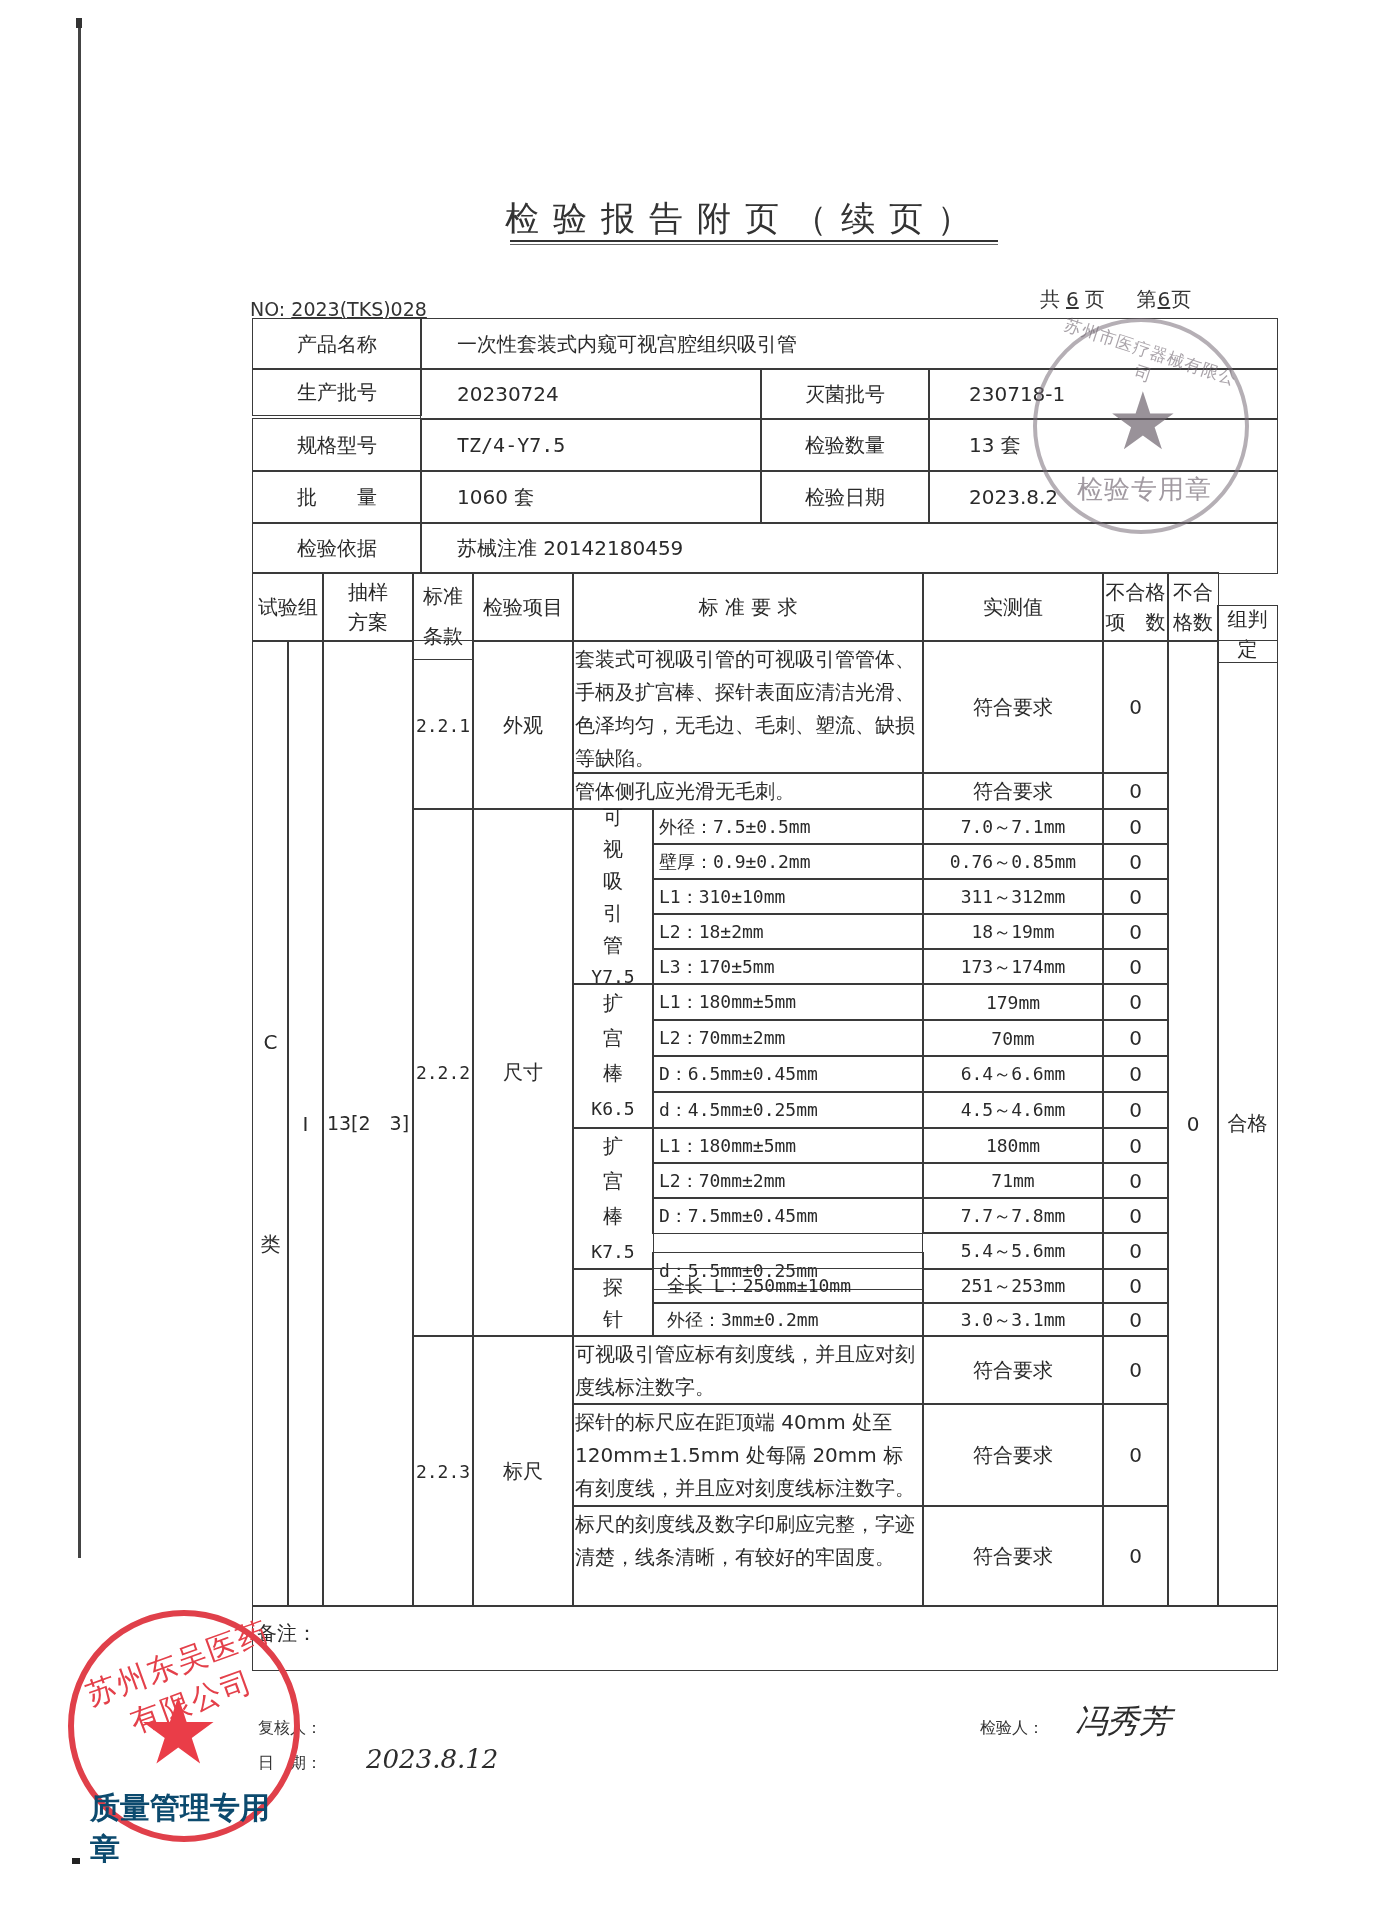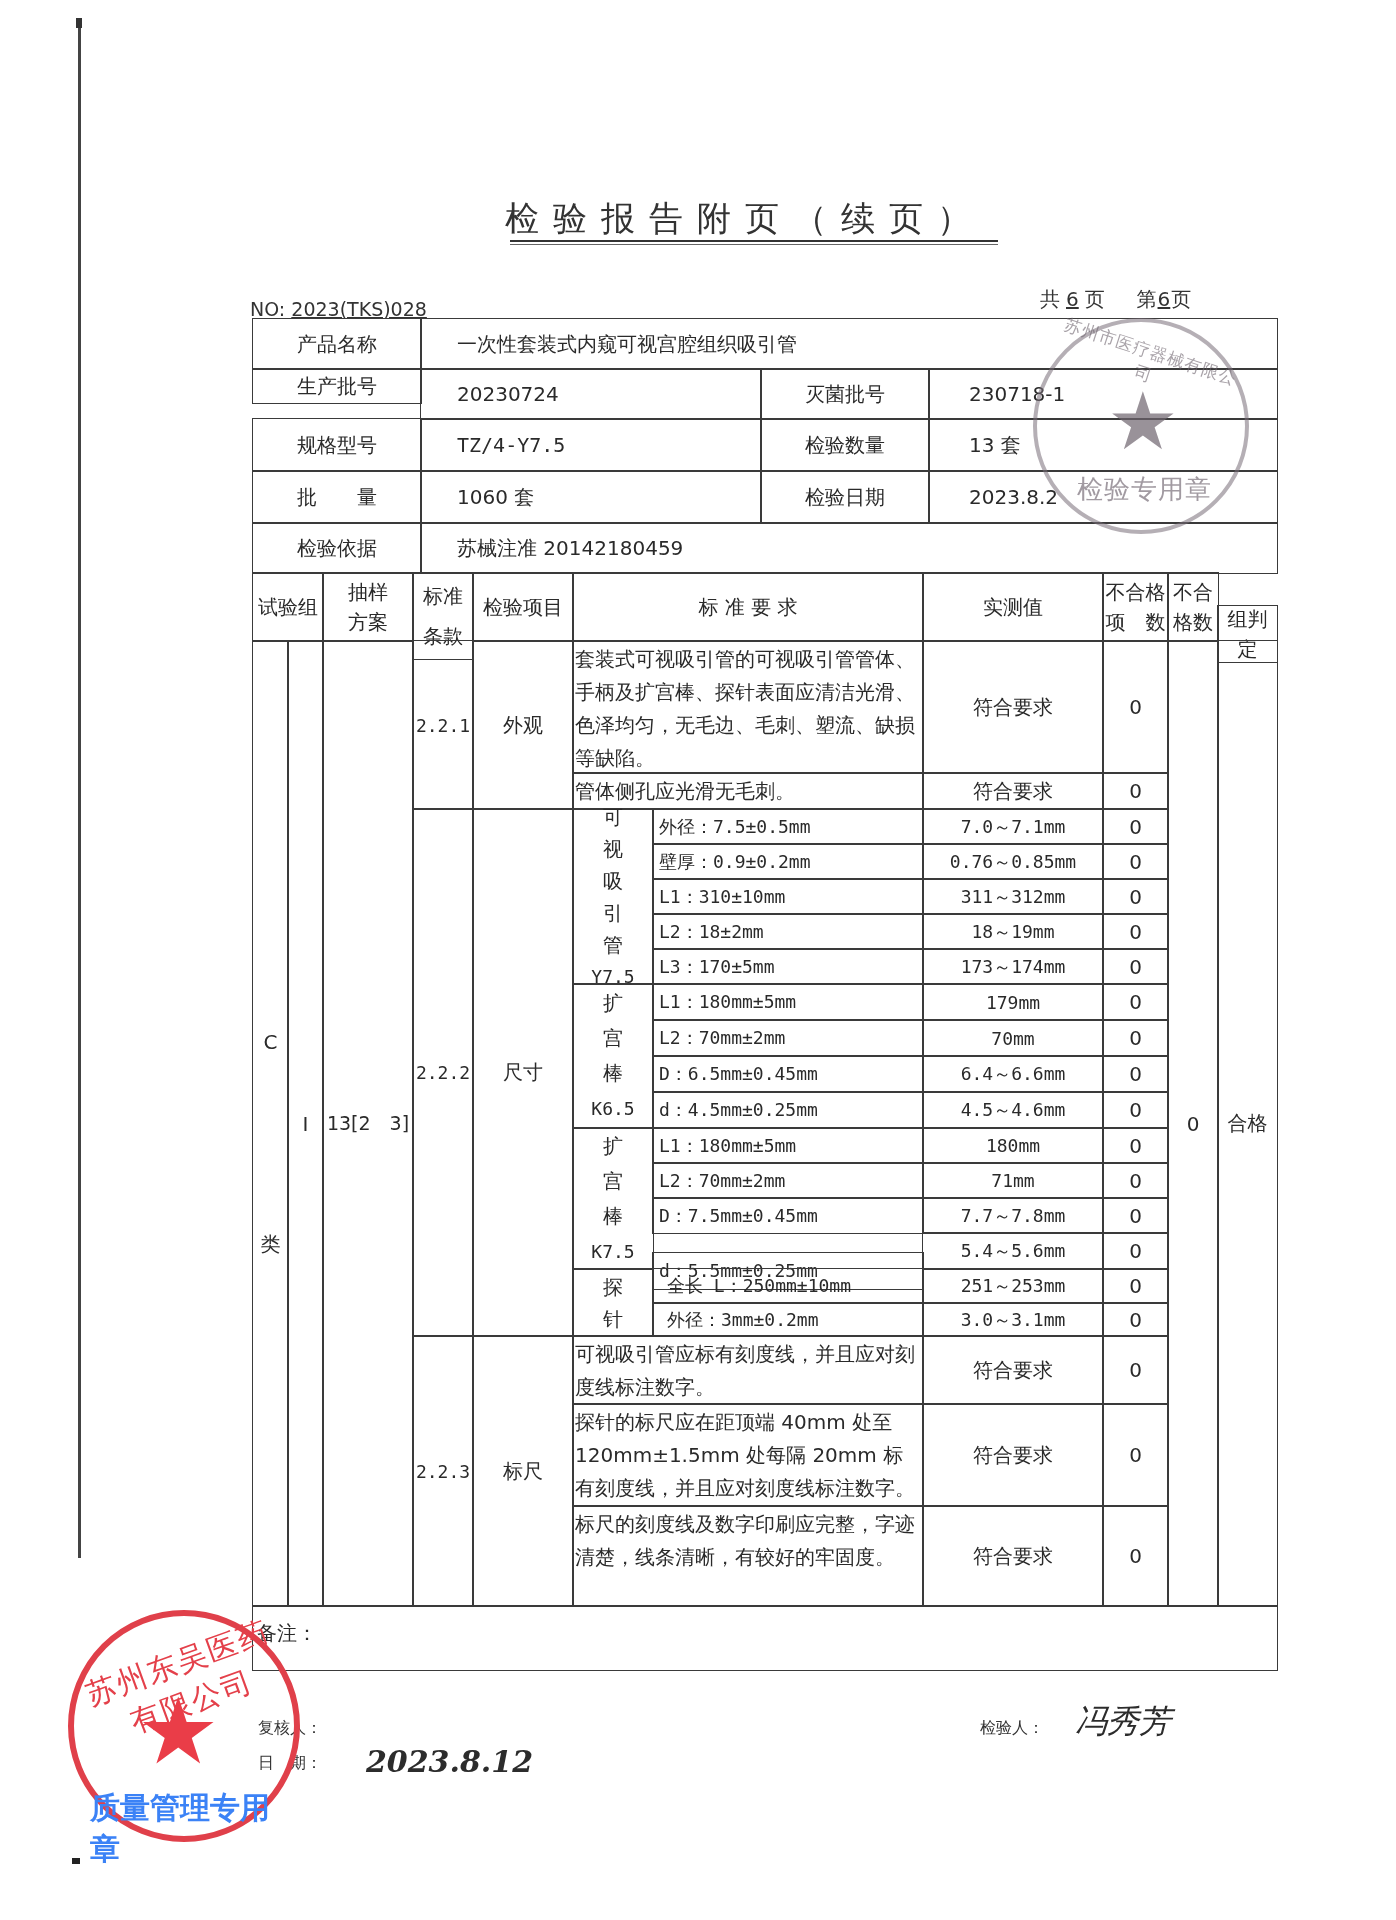--- a/index.html
+++ b/index.html
@@ -29,21 +29,21 @@
 
   
   .stamp-grey { left:1033px; top:318px; width:216px; height:216px; border-radius:50%; border:4px solid rgba(120,110,120,0.55); box-sizing:border-box; }
   .stamp-grey .star { position:absolute; left:70px; top:60px; font-size:80px; color:rgba(110,100,110,0.7); line-height:1; }
   .stamp-grey .arc { position:absolute; left:20px; top:18px; width:180px; font-size:17px; color:rgba(110,100,110,0.6); text-align:center; letter-spacing:1px; transform:rotate(18deg); }
   .stamp-grey .bottom { position:absolute; left:40px; top:150px; font-size:26px; color:rgba(110,100,110,0.65); letter-spacing:1px; }
 
   .stamp-red { left:68px; top:1610px; width:232px; height:232px; border-radius:50%; border:6px solid #e0404a; box-sizing:border-box; }
   .stamp-red .star { position:absolute; left:63px; top:70px; font-size:92px; color:#ea3d48; line-height:1; }
   .stamp-red .arc { position:absolute; left:6px; top:26px; width:210px; font-size:30px; color:#e4404a; text-align:center; transform:rotate(-20deg); letter-spacing:2px; }
-  .stamp-red .bottom { position:absolute; left:16px; top:172px; font-size:30px; font-weight:bold; color:#3b82f6; letter-spacing:0px; }
+  .stamp-red .bottom { position:absolute; left:16px; top:172px; font-size:30px; font-weight:bold; color:#0c4a6e; letter-spacing:0px; }
 
   .footer-label { font-size:16px; color:#333; }
   .sig { font-family:"DejaVu Serif","Liberation Serif",serif; font-style:italic; font-size:28px; color:#2c2c2c; }
 </style>
 </head>
 <body>
 
 <div class="abs edge-line"></div>
 <div class="abs edge-tick"></div>
 <div class="abs edge-dot"></div>
@@ -60,21 +60,21 @@
   <span>共</span><span class="u">6</span><span>页</span>
   &nbsp;&nbsp;&nbsp;
   <span>第</span><span class="u" style="padding:0 1px">6</span><span>页</span>
 </div>
 
 <div>
 
   <div class="cell" style="left:252px;top:318px;width:170px;height:52px;">产品名称</div>
   <div class="cell left" style="left:420px;top:318px;width:858px;height:52px;padding-left:36px;">一次性套装式内窥可视宫腔组织吸引管</div>
 
-  <div class="cell" style="left:252px;top:368px;width:170px;height:36px;">生产批号</div>
+  <div class="cell" style="left:252px;top:368px;width:170px;height:48px;">生产批号</div>
   <div class="cell left" style="left:420px;top:368px;width:342px;height:52px;padding-left:36px;">20230724</div>
   <div class="cell" style="left:760px;top:368px;width:170px;height:52px;">灭菌批号</div>
   <div class="cell left" style="left:928px;top:368px;width:350px;height:52px;padding-left:40px;">230718-1</div>
 
   <div class="cell" style="left:252px;top:418px;width:170px;height:54px;">规格型号</div>
   <div class="cell left mono" style="left:420px;top:418px;width:342px;height:54px;padding-left:36px;">TZ/4-Y7.5</div>
   <div class="cell" style="left:760px;top:418px;width:170px;height:54px;">检验数量</div>
   <div class="cell left" style="left:928px;top:418px;width:350px;height:54px;padding-left:40px;">13 套</div>
 
   <div class="cell" style="left:252px;top:470px;width:170px;height:54px;">批　　量</div>
@@ -224,21 +224,21 @@
   <div class="cell" style="left:1167px;top:640px;width:52px;height:967px;">0</div>
   <div class="cell" style="left:1217px;top:640px;width:61px;height:967px;">合格</div>
 
   <div class="cell" style="left:252px;top:1605px;width:1026px;height:66px;justify-content:flex-start;align-items:flex-start;padding:14px 0 0 4px;">
     <span>备注：</span>
   </div>
 </div>
 
 <div class="abs footer-label" style="left:258px;top:1718px;">复核人：</div>
 <div class="abs footer-label" style="left:258px;top:1753px;">日　期：</div>
-<div class="abs sig" style="left:366px;top:1744px;font-size:30px;font-weight:bold;">2023.8.12</div>
+<div class="abs sig" style="left:366px;top:1744px;font-size:26px;">2023.8.12</div>
 <div class="abs footer-label" style="left:980px;top:1718px;">检验人：</div>
 <div class="abs sig" style="left:1075px;top:1700px;font-size:32px;">冯秀芳</div>
 
 <div class="abs stamp-grey">
   <div class="arc">苏州市医疗器械有限公司</div>
   <div class="star">★</div>
   <div class="bottom">检验专用章</div>
 </div>
 
 <div class="abs stamp-red">

